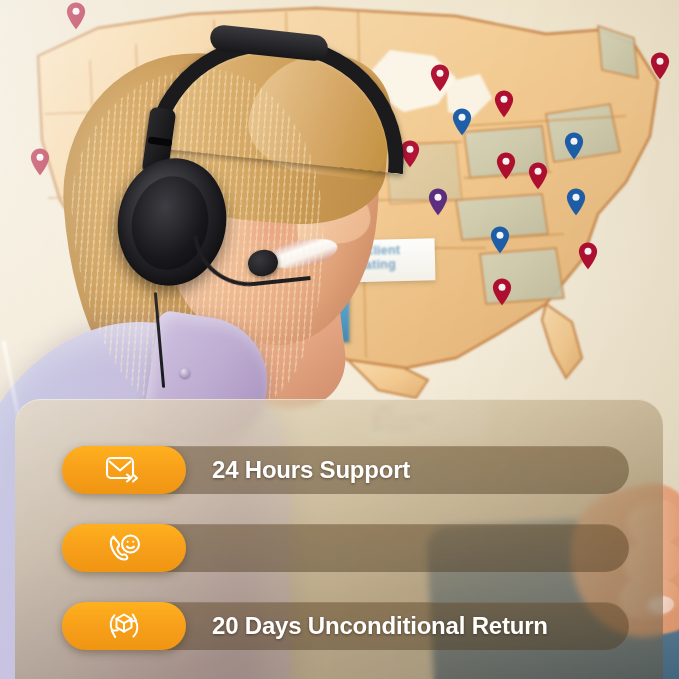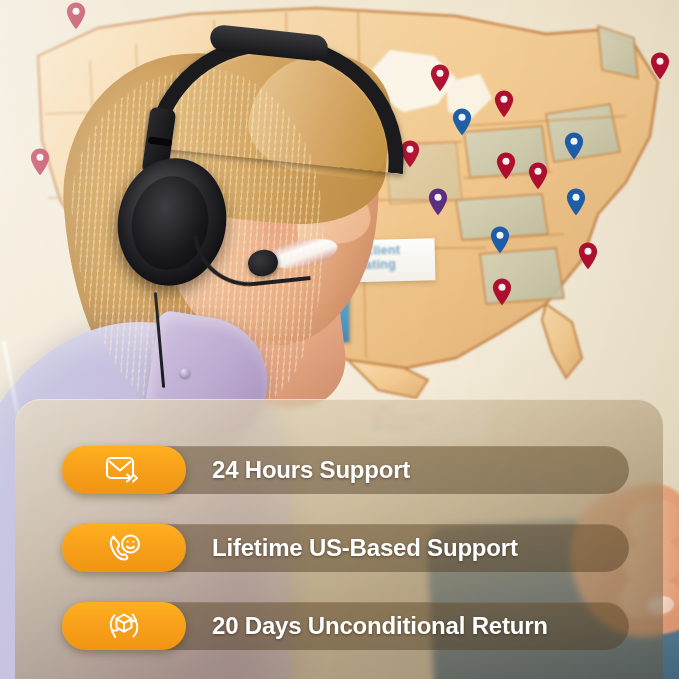--- a/index.html
+++ b/index.html
@@ -603,21 +603,20 @@
                        C20.5 28.8 22 27.5 21 25.5 C20.2 23.9 18.6 22.8 17.2 23.6
                        C16 24.3 14.4 23.4 12.8 21 C11.2 18.6 11 16.6 12 16
                        C13.3 15.2 13.3 13.2 12.2 11.6 C11 9.8 9.3 9.2 7.5 5.5 Z"></path>
               <circle cx="24.5" cy="13" r="8.5"></circle>
               <circle cx="21.6" cy="10.8" r="1.05" fill="#ffffff" stroke="none"></circle>
               <circle cx="27.2" cy="10.8" r="1.05" fill="#ffffff" stroke="none"></circle>
               <path d="M21 15.6 C22.4 17.6 26.6 17.6 28 15.6"></path>
             </svg>
           </span>
         </div>
-        <div class="label">Lifetime US-Based Support</div>
       </div>
 
       <div class="row row3">
         <div class="bar"></div>
         <div class="badge">
           <span>
             <svg width="36" height="36" viewBox="0 0 36 36" fill="none" stroke="#ffffff" stroke-width="2" stroke-linecap="round" stroke-linejoin="round">
               <path d="M18 6.5 L25.5 10.8 L25.5 19.4 L18 23.7 L10.5 19.4 L10.5 10.8 Z"></path>
               <path d="M10.5 10.8 L18 15.1 L25.5 10.8"></path>
               <path d="M18 15.1 L18 23.7"></path>

